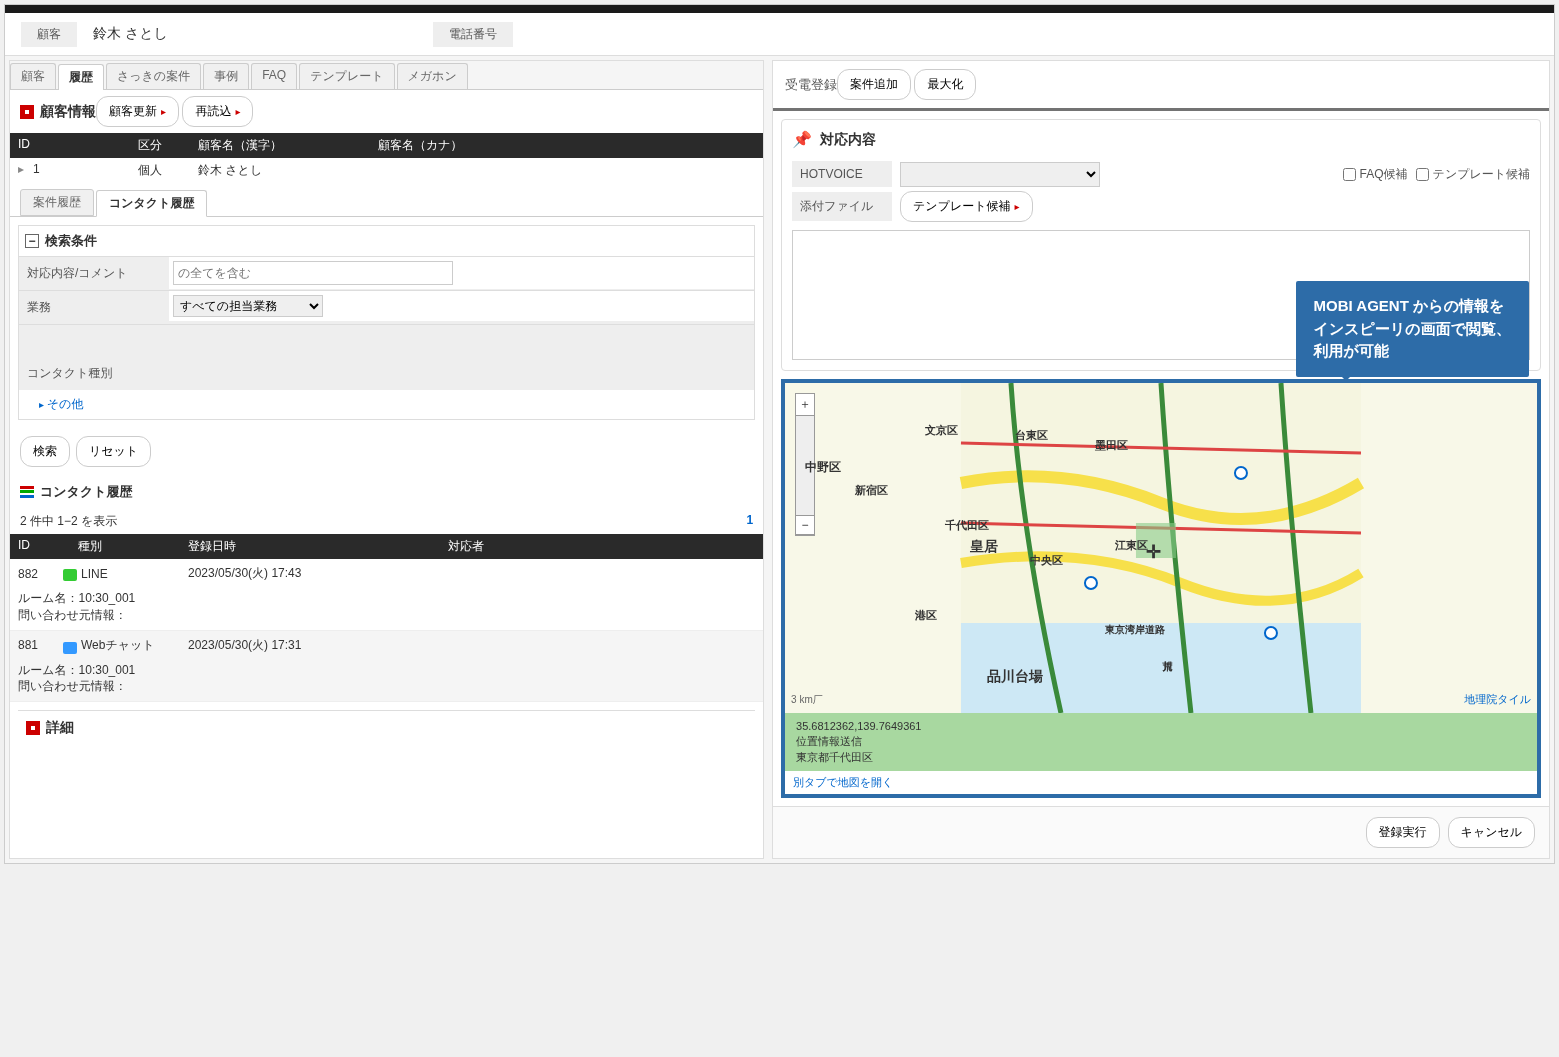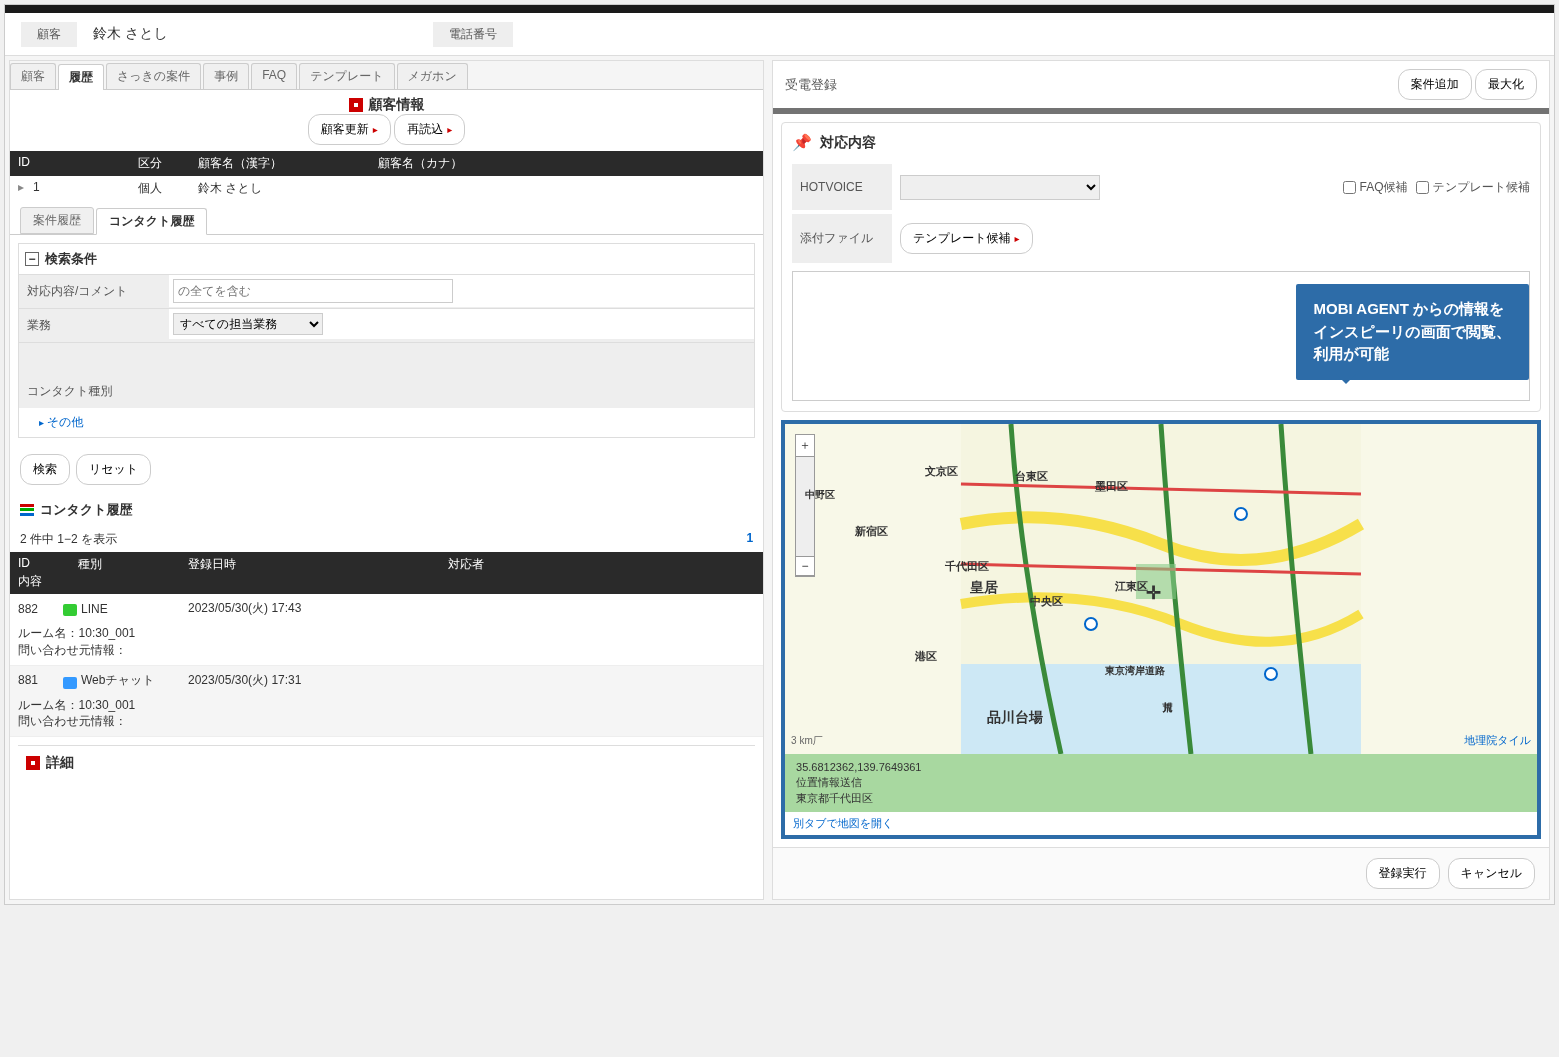--- a/index.html
+++ b/index.html
@@ -9,21 +9,21 @@
 .header-row { display: flex; align-items: center; padding: 8px 16px; gap: 8px; background: #fff; border-bottom: 1px solid #ddd; }
 .header-label { background: #eee; padding: 4px 16px; color: #555; }
 .header-value { padding: 4px 8px; font-size: 14px; flex: 0 0 340px; }
 .main-layout { display: flex; gap: 8px; padding: 4px; background: #f5f5f5; }
 .left-panel, .right-panel { background: #fff; border: 1px solid #ddd; }
 .left-panel { flex: 0 0 49%; }
 .right-panel { flex: 1; display: flex; flex-direction: column; }
 .tabs { display: flex; border-bottom: 1px solid #ccc; background: #f5f5f5; padding-top: 2px; }
 .tab { padding: 4px 10px; border: 1px solid #ccc; border-bottom: none; background: #f0f0f0; margin-right: 2px; color: #666; cursor: pointer; border-radius: 3px 3px 0 0; font-size: 12px; }
 .tab.active { background: #fff; font-weight: bold; color: #333; position: relative; top: 1px; }
-.section-header { display: flex; align-items: center; justify-content: flex-start; padding: 6px 10px; flex-direction: column; }
+.section-header { display: flex; align-items: center; justify-content: flex-start; padding: 6px 10px; }
 .section-title { display: flex; align-items: center; gap: 6px; font-weight: bold; font-size: 14px; }
 .grid-icon { width: 14px; height: 14px; background: linear-gradient(#c00 33%, transparent 33% 66%, #c00 66%), linear-gradient(90deg, #c00 33%, transparent 33% 66%, #c00 66%); background-size: 100% 100%; border: 1px solid #c00; }
 .hamburger-icon { width: 14px; height: 12px; background: linear-gradient(#c00 25%, transparent 25% 37%, #0a0 37% 62%, transparent 62% 75%, #06c 75%); }
 .btn { background: #fff; border: 1px solid #ccc; border-radius: 12px; padding: 6px 12px; cursor: pointer; font-size: 12px; display: inline-flex; align-items: center; gap: 4px; }
 .btn-arrow { color: #c00; font-size: 10px; }
 .table-header { background: #2a2a2a; color: #fff; display: flex; padding: 4px 8px; font-size: 12px; }
 .th-id { flex: 0 0 120px; }
 .th-kubun { flex: 0 0 60px; }
 .th-kanji { flex: 0 0 180px; }
 .th-kana { flex: 1; }
@@ -58,27 +58,27 @@
 .hist-th-agent { flex: 1; }
 .hist-row { padding: 6px 8px; border-bottom: 1px solid #eee; }
 .hist-row1 { display: flex; align-items: center; }
 .hist-id { flex: 0 0 45px; }
 .hist-type { flex: 0 0 125px; display: flex; align-items: flex-end; gap: 4px; }
 .hist-date { flex: 1; }
 .chat-icon { width: 14px; height: 12px; border-radius: 2px; display: inline-block; }
 .icon-line { background: #3c3; }
 .icon-webchat { background: #39f; }
 .hist-content { margin-top: 8px; font-size: 12px; line-height: 1.4; }
-.right-header { display: flex; justify-content: space-between; align-items: center; padding: 8px 12px; border-bottom: 6px solid #737373; }
+.right-header { display: flex; align-items: center; padding: 8px 12px; border-bottom: 3px solid #737373; }
 .right-title { font-size: 13px; color: #555; }
 .right-body { padding: 10px; border: 1px solid #ddd; margin: 8px; border-radius: 4px; }
 .res-header { display: flex; align-items: center; gap: 8px; font-weight: bold; font-size: 14px; padding-bottom: 8px; }
 .pin-icon { color: #39c; font-size: 16px; }
 .res-row { display: flex; align-items: center; gap: 8px; margin: 4px 0; }
-.res-label { flex: 0 0 100px; background: #eee; padding: 16px 8px; color: #555; font-size: 12px; }
+.res-label { flex: 0 0 100px; background: #eee; padding: 6px 8px; color: #555; font-size: 12px; }
 .res-select { flex: 0 0 200px; }
 .res-select select { width: 100%; padding: 3px; border: 1px solid #ccc; }
 .checkbox-label { display: flex; align-items: center; gap: 4px; font-size: 12px; color: #555; }
 .textarea-box { width: 100%; height: 130px; border: 1px solid #ccc; margin-top: 8px; }
 .callout { position: absolute; background: #2d6ca8; color: #fff; padding: 14px 18px; font-size: 15px; font-weight: bold; line-height: 1.5; border-radius: 2px; z-index: 10; }
 .callout::after { content: ""; position: absolute; bottom: -14px; left: 40px; border: 10px solid transparent; border-top-color: #2d6ca8; }
 .map-container { margin: 8px; border: 4px solid #2d6ca8; position: relative; }
 .map-box { height: 330px; background: #f8f8e8; position: relative; overflow: hidden; }
 .map-svg { width: 100%; height: 100%; }
 .map-zoom { position: absolute; top: 10px; left: 10px; background: #fff; border: 1px solid #999; width: 20px; }
@@ -192,21 +192,20 @@
         <span class="pager-num">1</span>
       </div>
 
       <div class="hist-table-header">
         <div class="hist-th-row1">
           <div class="hist-th-id">ID</div>
           <div class="hist-th-type">種別</div>
           <div class="hist-th-date">登録日時</div>
           <div class="hist-th-agent">対応者</div>
         </div>
-        <div>内容</div>
       </div>
 
       <div class="hist-row">
         <div class="hist-row1">
           <div class="hist-id">882</div>
           <div class="hist-type">
               <span class="chat-icon icon-line"></span>
               <span>LINE</span>
             </div>
           <div class="hist-date">2023/05/30(火) 17:43</div>
@@ -311,21 +310,21 @@
             <div class="map-ward" style="top:45px;left:230px">台東区</div>
             <div class="map-ward" style="top:55px;left:310px">墨田区</div>
             <div class="map-ward" style="top:100px;left:70px">新宿区</div>
             <div class="map-ward" style="top:135px;left:160px">千代田区</div>
             <div class="map-ward" style="top:155px;left:185px;font-size:14px">皇居</div>
             <div class="map-ward" style="top:170px;left:245px">中央区</div>
             <div class="map-ward" style="top:155px;left:330px">江東区</div>
             <div class="map-ward" style="top:225px;left:130px">港区</div>
             <div class="map-ward" style="top:285px;left:202px;font-size:14px">品川台場</div>
             <div class="map-ward" style="top:240px;left:320px;font-size:10px">東京湾岸道路</div>
-            <div class="map-ward" style="top:64px;left:20px;font-size:10px">中野区</div>
+            <div class="map-ward" style="top:76px;left:20px;font-size:12px">中野区</div>
             <div class="map-ward" style="top:270px;left:375px;font-size:10px;writing-mode:vertical-rl">荒川</div>
             <div class="map-link">地理院タイル</div>
             <div class="map-scale">3 km厂</div>
           </div>
           <div class="map-info">
             <div>35.6812362,139.7649361</div>
             <div>位置情報送信</div>
             <div>東京都千代田区</div>
           </div>
           <div class="map-tab-link">別タブで地図を開く</div>

